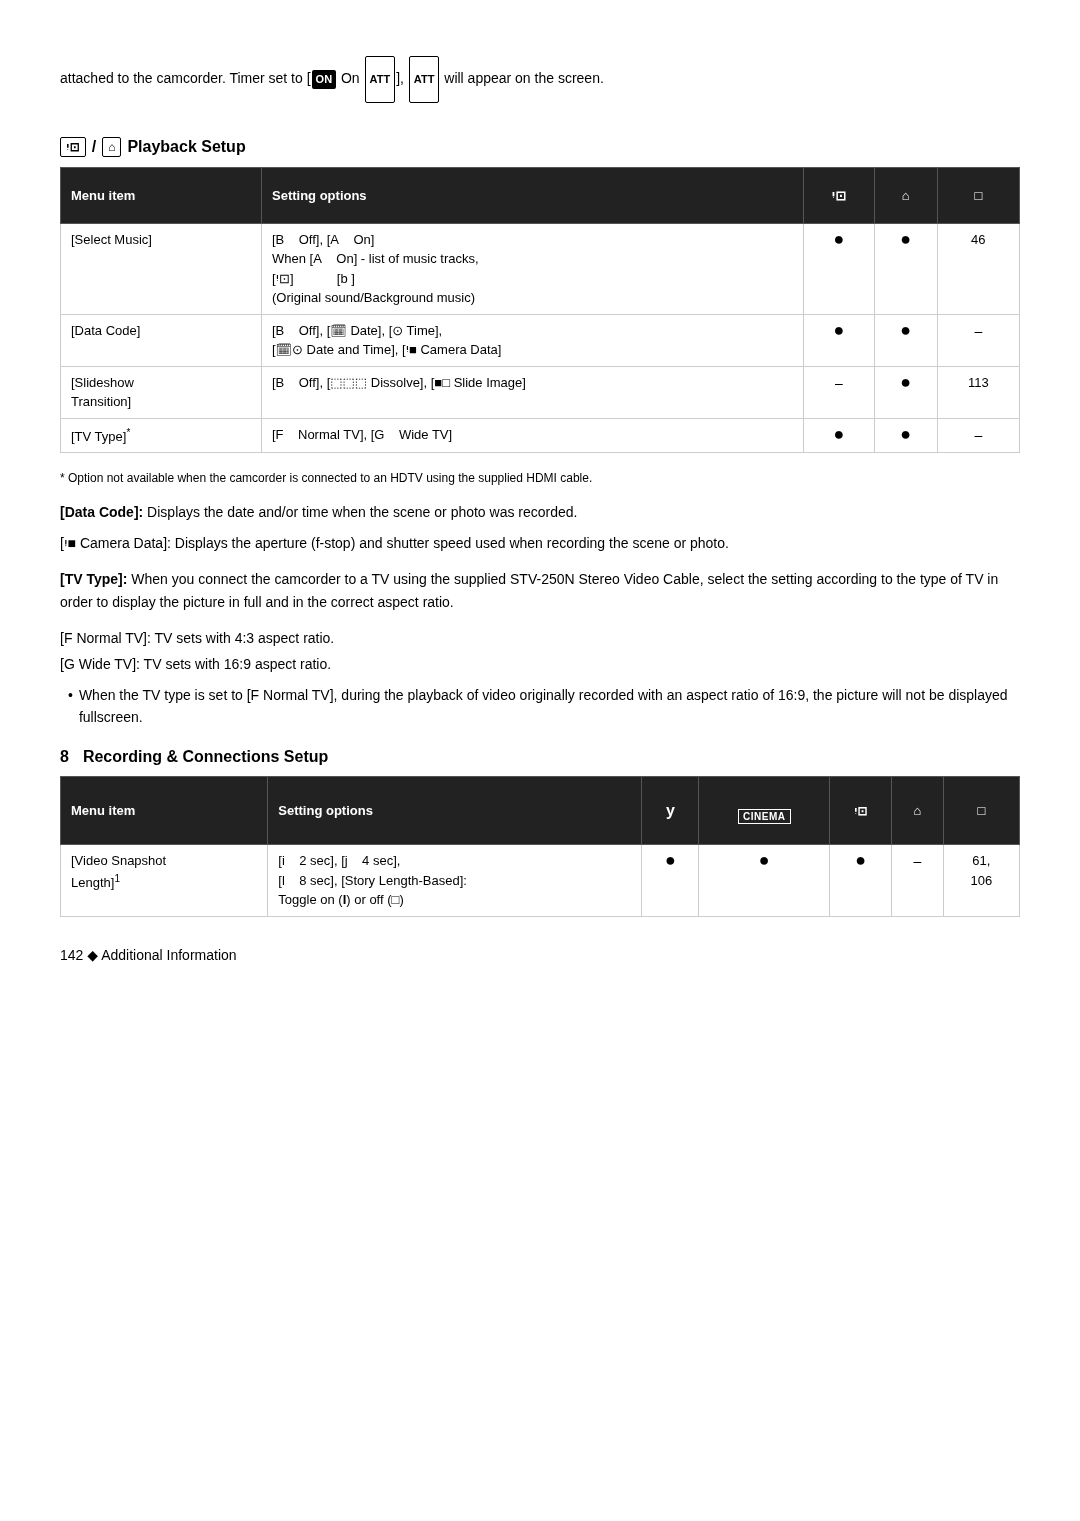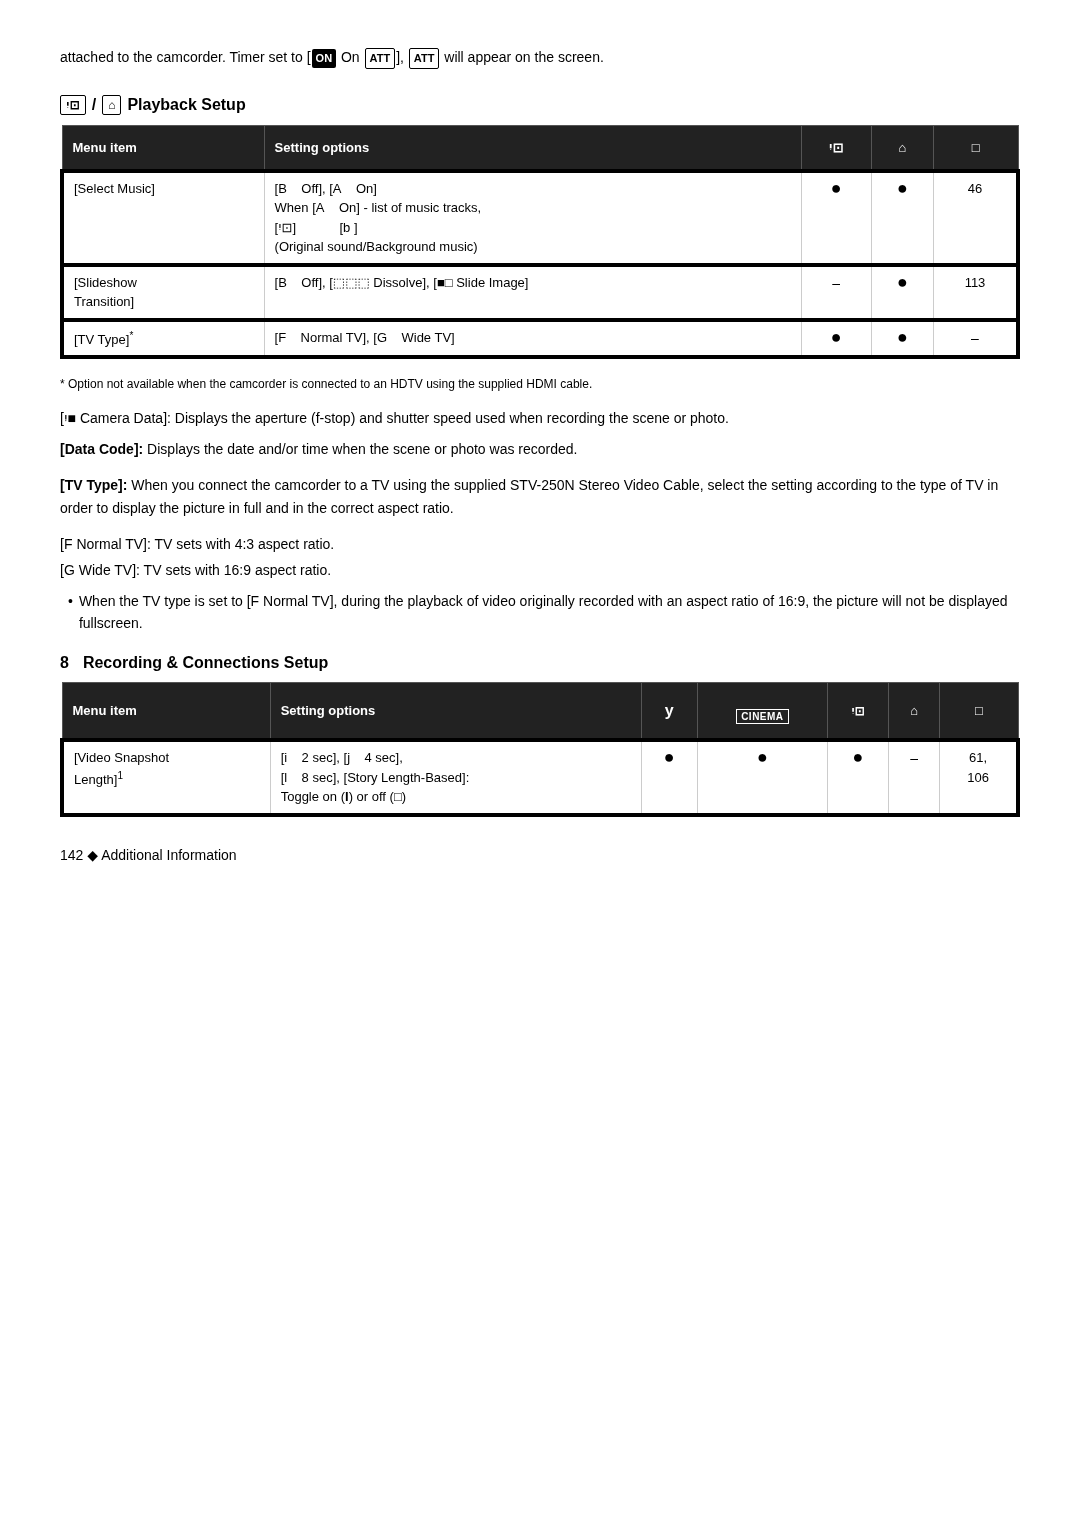--- a/index.html
+++ b/index.html
@@ -30,24 +30,24 @@
       margin: 0 1px;
     }
     .inline-badge-outline {
       display: inline-flex;
       align-items: center;
       justify-content: center;
       background: #fff;
       color: #000;
       font-size: 11px;
       font-weight: bold;
-      padding: 1px 4px;
+      padding: 14px 4px;
       border: 1.5px solid #000;
       border-radius: 2px;
-      margin: 8px 1px;
+      margin: 16px 1px;
     }
     .section-header {
       display: flex;
       align-items: center;
       gap: 6px;
       font-size: 16px;
       font-weight: bold;
       margin-bottom: 10px;
     }
     .icon-box {
@@ -65,29 +65,29 @@
       border-collapse: collapse;
       margin-bottom: 16px;
     }
     table thead tr {
       background: #222;
       color: #fff;
     }
     table thead th {
       font-weight: bold;
       font-size: 13px;
-      padding: 14px 10px;
+      padding: 20px 10px;
       text-align: left;
       border: 1px solid #555;
     }
     table thead th.center {
       text-align: center;
     }
     table tbody tr {
-      border: 4px solid #000000;
+      border: 1px solid #000000;
       padding-left: 44px;
     }
     table tbody td {
       padding: 6px 10px;
       vertical-align: top;
       border: 1px solid #ccc;
       font-size: 13px;
       line-height: 1.5;
     }
     table tbody td.center {
@@ -176,20 +176,30 @@
         [B&nbsp;&nbsp;&nbsp;&nbsp;Off], [A&nbsp;&nbsp;&nbsp;&nbsp;On]<br>
         When [A&nbsp;&nbsp;&nbsp;&nbsp;On] - list of music tracks,<br>
         [יִ⊡]&nbsp;&nbsp;&nbsp;&nbsp;&nbsp;&nbsp;&nbsp;&nbsp;&nbsp;&nbsp;&nbsp;&nbsp;[b&nbsp;]<br>
         (Original sound/Background music)
       </td>
       <td class="center bullet">●</td>
       <td class="center bullet">●</td>
       <td class="center">46</td>
     </tr>
     <tr>
+      <td>[Data Code]</td>
+      <td>
+        [B&nbsp;&nbsp;&nbsp;&nbsp;Off], [🗓 Date], [⊙ Time],<br>
+        [🗓⊙ Date and Time], [יִ■ Camera Data]
+      </td>
+      <td class="center bullet">●</td>
+      <td class="center bullet">●</td>
+      <td class="center dash">–</td>
+    </tr>
+    <tr>
       <td>[Slideshow<br>Transition]</td>
       <td>
         [B&nbsp;&nbsp;&nbsp;&nbsp;Off], [⬚⬚⬚ Dissolve], [■□ Slide Image]
       </td>
       <td class="center dash">–</td>
       <td class="center bullet">●</td>
       <td class="center">113</td>
     </tr>
     <tr>
       <td>[TV Type]<sup style="font-size:10px;">*</sup></td>
@@ -199,22 +209,22 @@
       <td class="center bullet">●</td>
       <td class="center bullet">●</td>
       <td class="center dash">–</td>
     </tr>
   </tbody>
 </table>
 
 <p class="footnote">* Option not available when the camcorder is connected to an HDTV using the supplied HDMI cable.</p>
 
 <div class="description-block">
+  <p><span class="bold-term">[Data Code]:</span><span> Displays the date and/or time when the scene or photo was recorded.</span></p>
   <p><span>[יִ■ Camera Data]: Displays the aperture (f-stop) and shutter speed used when recording the scene or photo.</span></p>
-  <p><span class="bold-term">[Data Code]:</span><span> Displays the date and/or time when the scene or photo was recorded.</span></p>
 </div>
 
 <div class="description-block">
   <p><span class="bold-term">[TV Type]:</span><span> When you connect the camcorder to a TV using the supplied STV-250N Stereo Video Cable, select the setting according to the type of TV in order to display the picture in full and in the correct aspect ratio.</span></p>
 </div>
 
 <div class="list-item-row">
   <span>[F</span>
   <span>    Normal TV]: TV sets with 4:3 aspect ratio.</span>
 </div>

